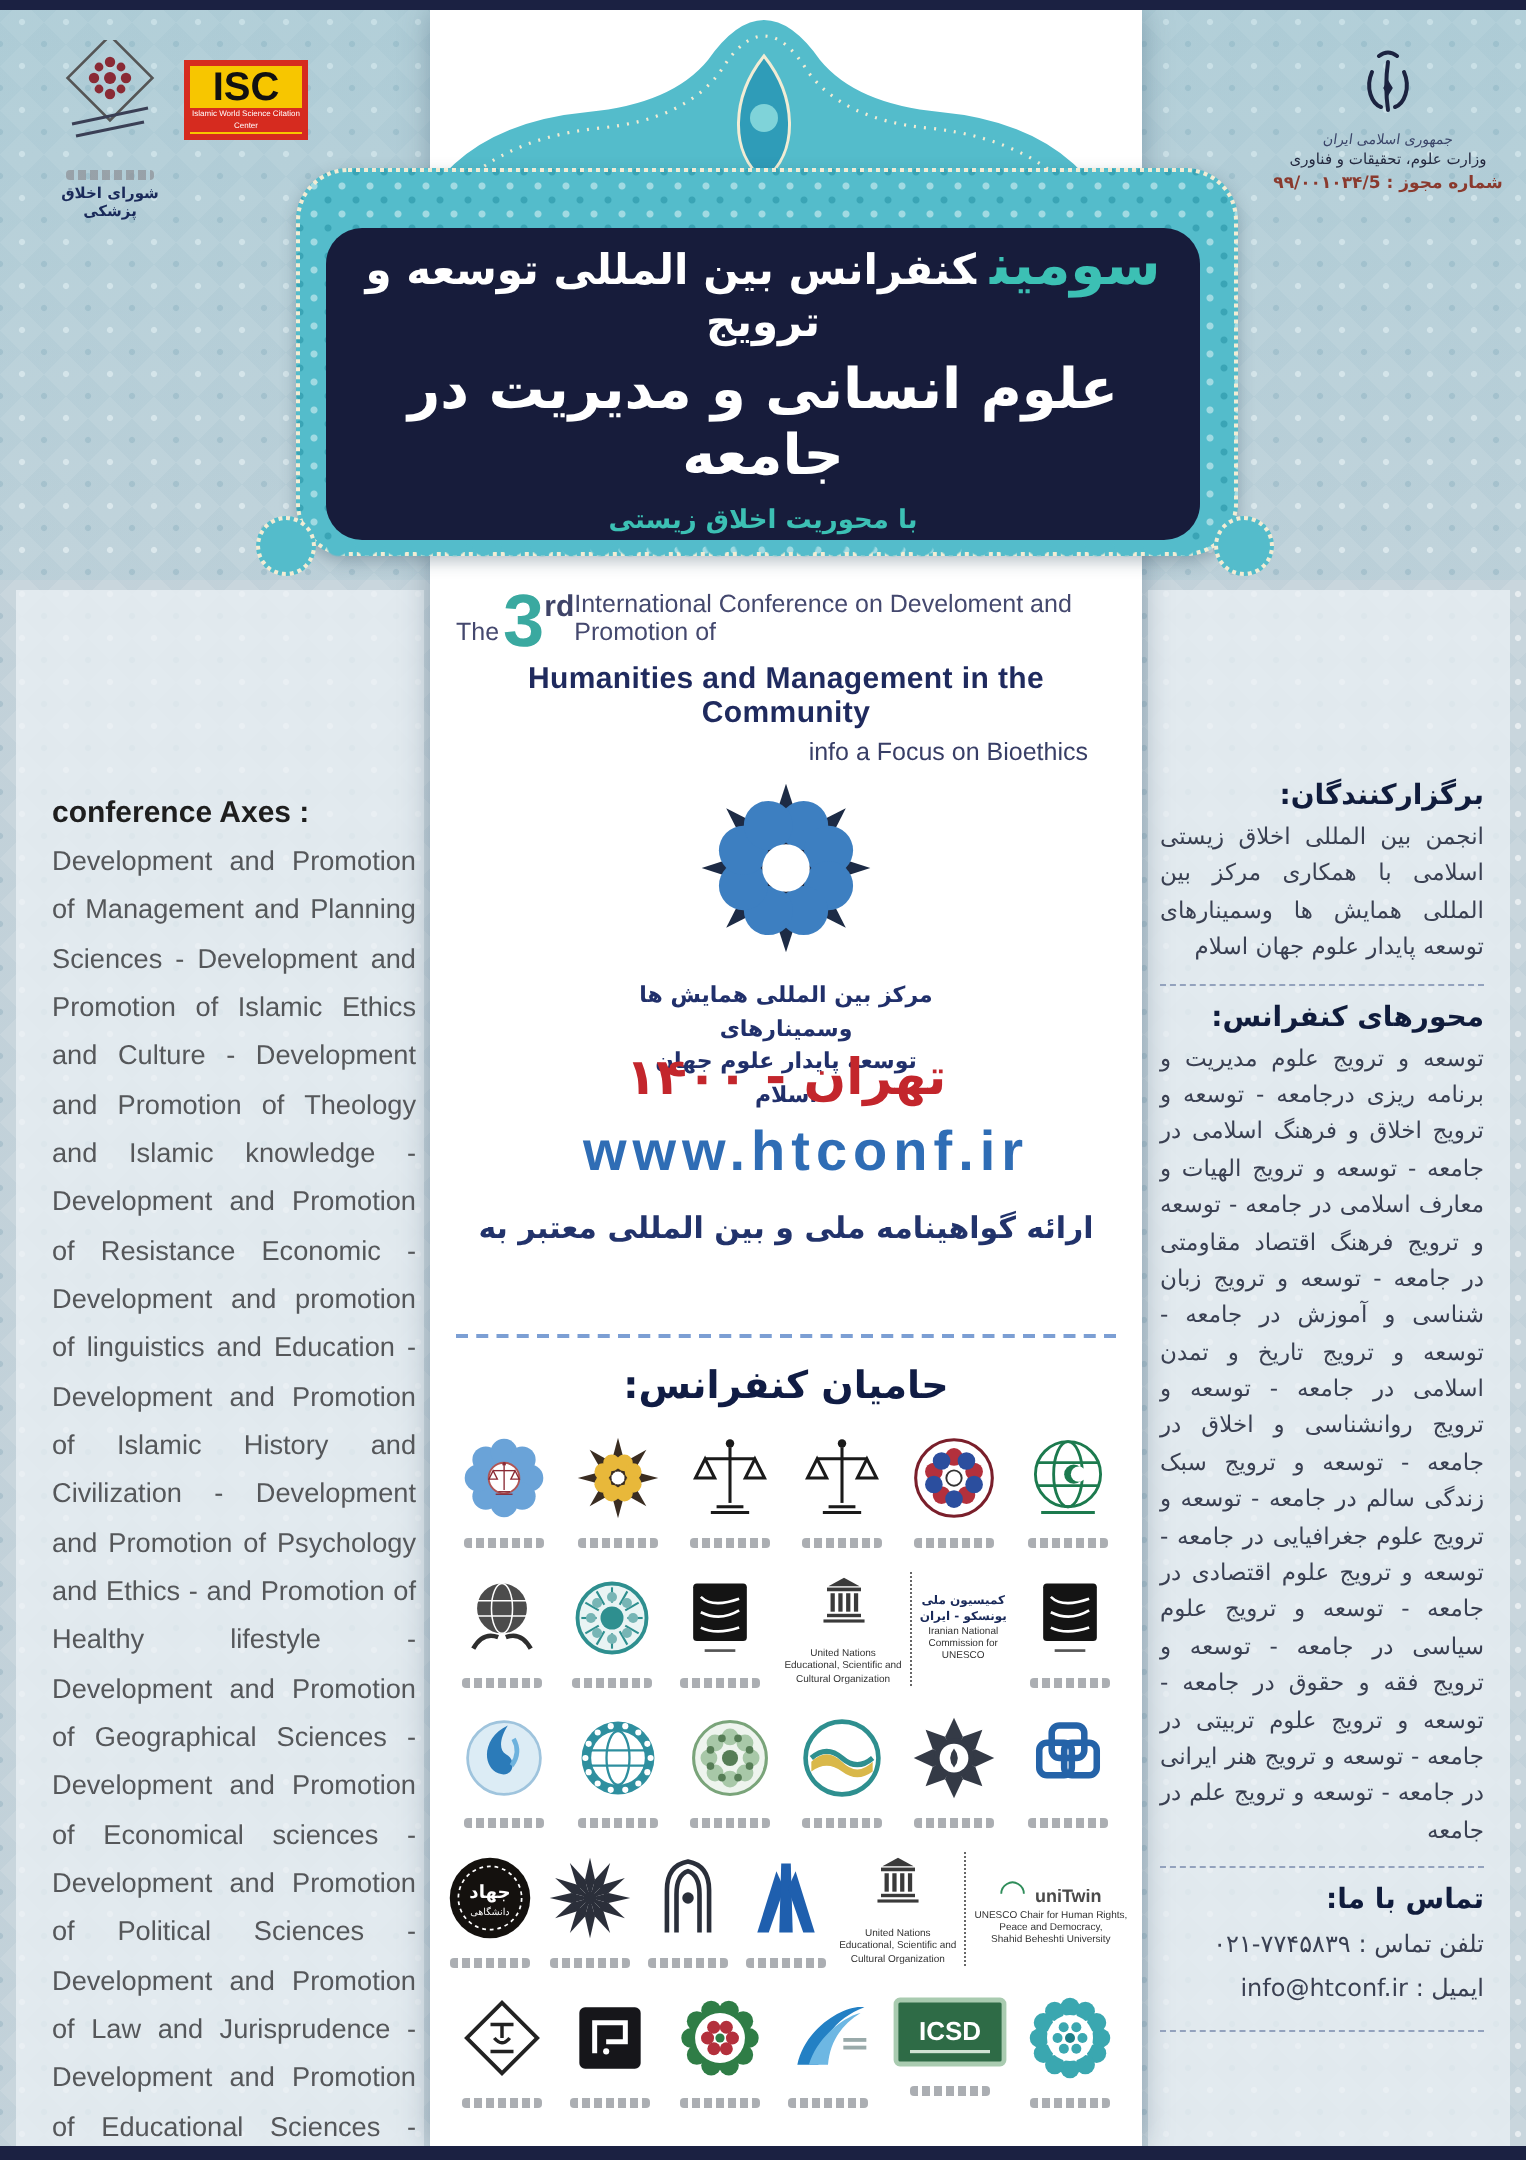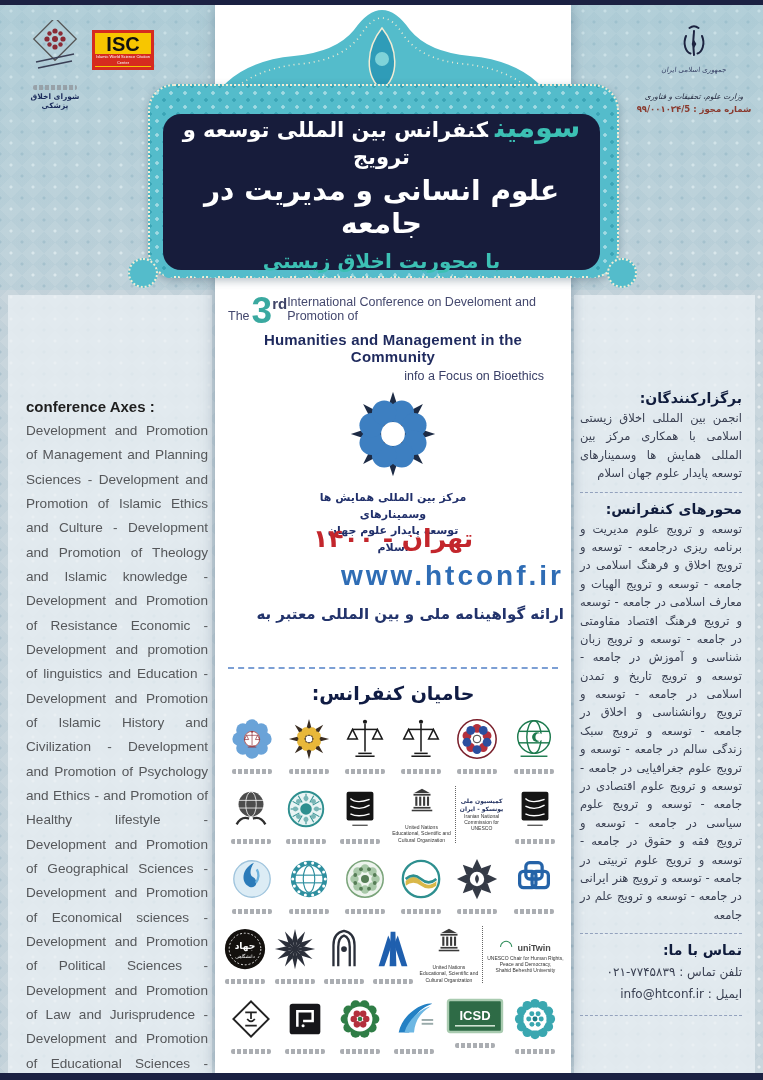--- a/index.html
+++ b/index.html
@@ -29,52 +29,52 @@
     border:2px dotted #f2ecd4;box-shadow:0 3px 8px rgba(30,60,80,.3);}
   .scallop{position:absolute;left:162px;top:272px;width:439px;height:10px;z-index:4;
     background-image:radial-gradient(circle at 7px 0px,#54bccb 5.5px,transparent 6.5px);background-size:14.6px 10px;background-repeat:repeat-x;}
   .curl{position:absolute;width:26px;height:26px;border-radius:50%;background:#54bccb;border:2px dotted #f2ecd4;z-index:4;}
   .curl.l{left:128px;top:258px}.curl.r{left:607px;top:258px}
   .banner{position:absolute;left:163px;top:98px;width:437px;height:156px;background:#171c3b;border-radius:18px;z-index:5;
     display:flex;flex-direction:column;align-items:center;justify-content:center;direction:rtl;text-align:center;margin-top:16px;}
   .b1{font-size:21px;font-weight:bold;color:#fff;line-height:1.2;}
   .b1 .accent{font-size:28px;color:#3cc0b4;margin-left:7px;}
   .b2{font-size:28px;font-weight:bold;color:#fff;margin-top:4px;letter-spacing:-.5px;}
-  .b3{font-size:20px;font-weight:bold;color:#3cc0b4;margin-top:9px;}
+  .b3{font-size:13px;font-weight:bold;color:#3cc0b4;margin-top:9px;}
 
   
   .med-block{position:absolute;left:22px;top:20px;width:66px;z-index:6;text-align:center;}
   .isc{position:absolute;left:92px;top:30px;width:56px;height:34px;background:#f7c600;border:3px solid #d62b1f;z-index:6;text-align:center;line-height:1;}
   .isc .isc-txt{font-family:"Liberation Sans",sans-serif;font-weight:bold;font-size:20px;color:#111;display:block;margin-top:1px;}
   .isc .isc-sub{display:block;background:#d62b1f;color:#fff;font-size:4px;line-height:6px;font-family:"Liberation Sans",sans-serif;}
   .iran-block{position:absolute;left:636px;top:24px;width:116px;z-index:6;text-align:center;direction:rtl;}
   .iran-cal{font-size:7px;color:#3a4468;transform:skewX(-8deg);margin-top:2px;}
-  .iran-min{font-size:7.5px;color:#23283e;margin-top:18px;font-style:italic;}
+  .iran-min{font-size:7.5px;color:#23283e;margin-top:1px;}
   .iran-lic{font-size:8.5px;font-weight:bold;color:#8a3a2e;margin-top:3px;}
   .scrib{height:5px;background:repeating-linear-gradient(90deg,#8f9399 0 4px,transparent 4px 6px);opacity:.75;margin:3px auto 0;border-radius:2px;}
   .med-cap{font-size:7.5px;font-weight:bold;color:#1a2a5a;margin-top:2px;}
 
   
   .etitle{position:absolute;left:228px;top:296px;width:330px;z-index:6;font-family:"Liberation Sans",sans-serif;color:#44486e;}
   .et1{display:flex;align-items:flex-end;justify-content:center;font-size:12.5px;line-height:1.1;}
   .et1 .the{margin-right:2px;padding-bottom:2px;}
   .et1 .num{font-size:37px;font-weight:bold;color:#3aa9a0;line-height:.78;}
   .et1 .ord{font-size:15px;font-weight:bold;color:#3f4468;align-self:flex-start;line-height:1;}
   .et1 .rest{padding-bottom:2px;}
   .et2{font-size:15px;font-weight:bold;color:#1f2a5e;text-align:center;margin-top:5px;letter-spacing:.2px;}
   .et3{font-size:12.5px;text-align:right;padding-right:14px;margin-top:4px;color:#383e66;}
 
   
   .org-row{position:absolute;left:222px;top:388px;width:342px;display:flex;justify-content:space-evenly;z-index:6;}
   .org{text-align:center;width:160px;}
   .org-cap{font-size:11px;font-weight:bold;color:#21306b;line-height:1.5;margin-top:6px;direction:rtl;}
 
   .cityyear{position:absolute;left:222px;top:524px;width:342px;text-align:center;z-index:6;font-size:25px;font-weight:bold;color:#c3262c;direction:rtl;}
-  .website{position:absolute;left:222px;top:560px;width:342px;text-align:right;z-index:6;font-size:28px;font-weight:bold;color:#2f6db5;letter-spacing:3px;font-family:"Liberation Sans",sans-serif;}
-  .cert{position:absolute;left:222px;top:602px;width:342px;text-align:right;z-index:6;font-size:15px;font-weight:bold;color:#22336b;line-height:1.6;direction:rtl;}
+  .website{position:absolute;left:232px;top:560px;width:342px;text-align:center;z-index:6;font-size:28px;font-weight:bold;color:#2f6db5;letter-spacing:3px;font-family:"Liberation Sans",sans-serif;}
+  .cert{position:absolute;left:222px;top:602px;width:342px;text-align:center;z-index:6;font-size:15px;font-weight:bold;color:#22336b;line-height:1.6;direction:rtl;}
   .mid-divider{position:absolute;left:228px;top:667px;width:330px;border-top:2px dashed #7c9fd4;z-index:6;}
   .sp-heading{position:absolute;left:222px;top:682px;width:342px;text-align:center;z-index:6;font-size:19px;font-weight:bold;color:#101c44;direction:rtl;}
 
   
   .sp-grid{position:absolute;left:219px;top:716px;width:348px;z-index:6;}
   .sp-row{display:flex;justify-content:space-evenly;align-items:flex-start;margin-bottom:8px;min-height:62px;}
   .sp-cell{text-align:center;}
   .sp-comp{display:flex;align-items:center;gap:4px;}
   .sp-comp-div{width:0;align-self:stretch;border-left:1px dotted #666;}
   .tiny-en{font-size:5px;line-height:1.25;color:#333;font-family:"Liberation Sans",sans-serif;}

